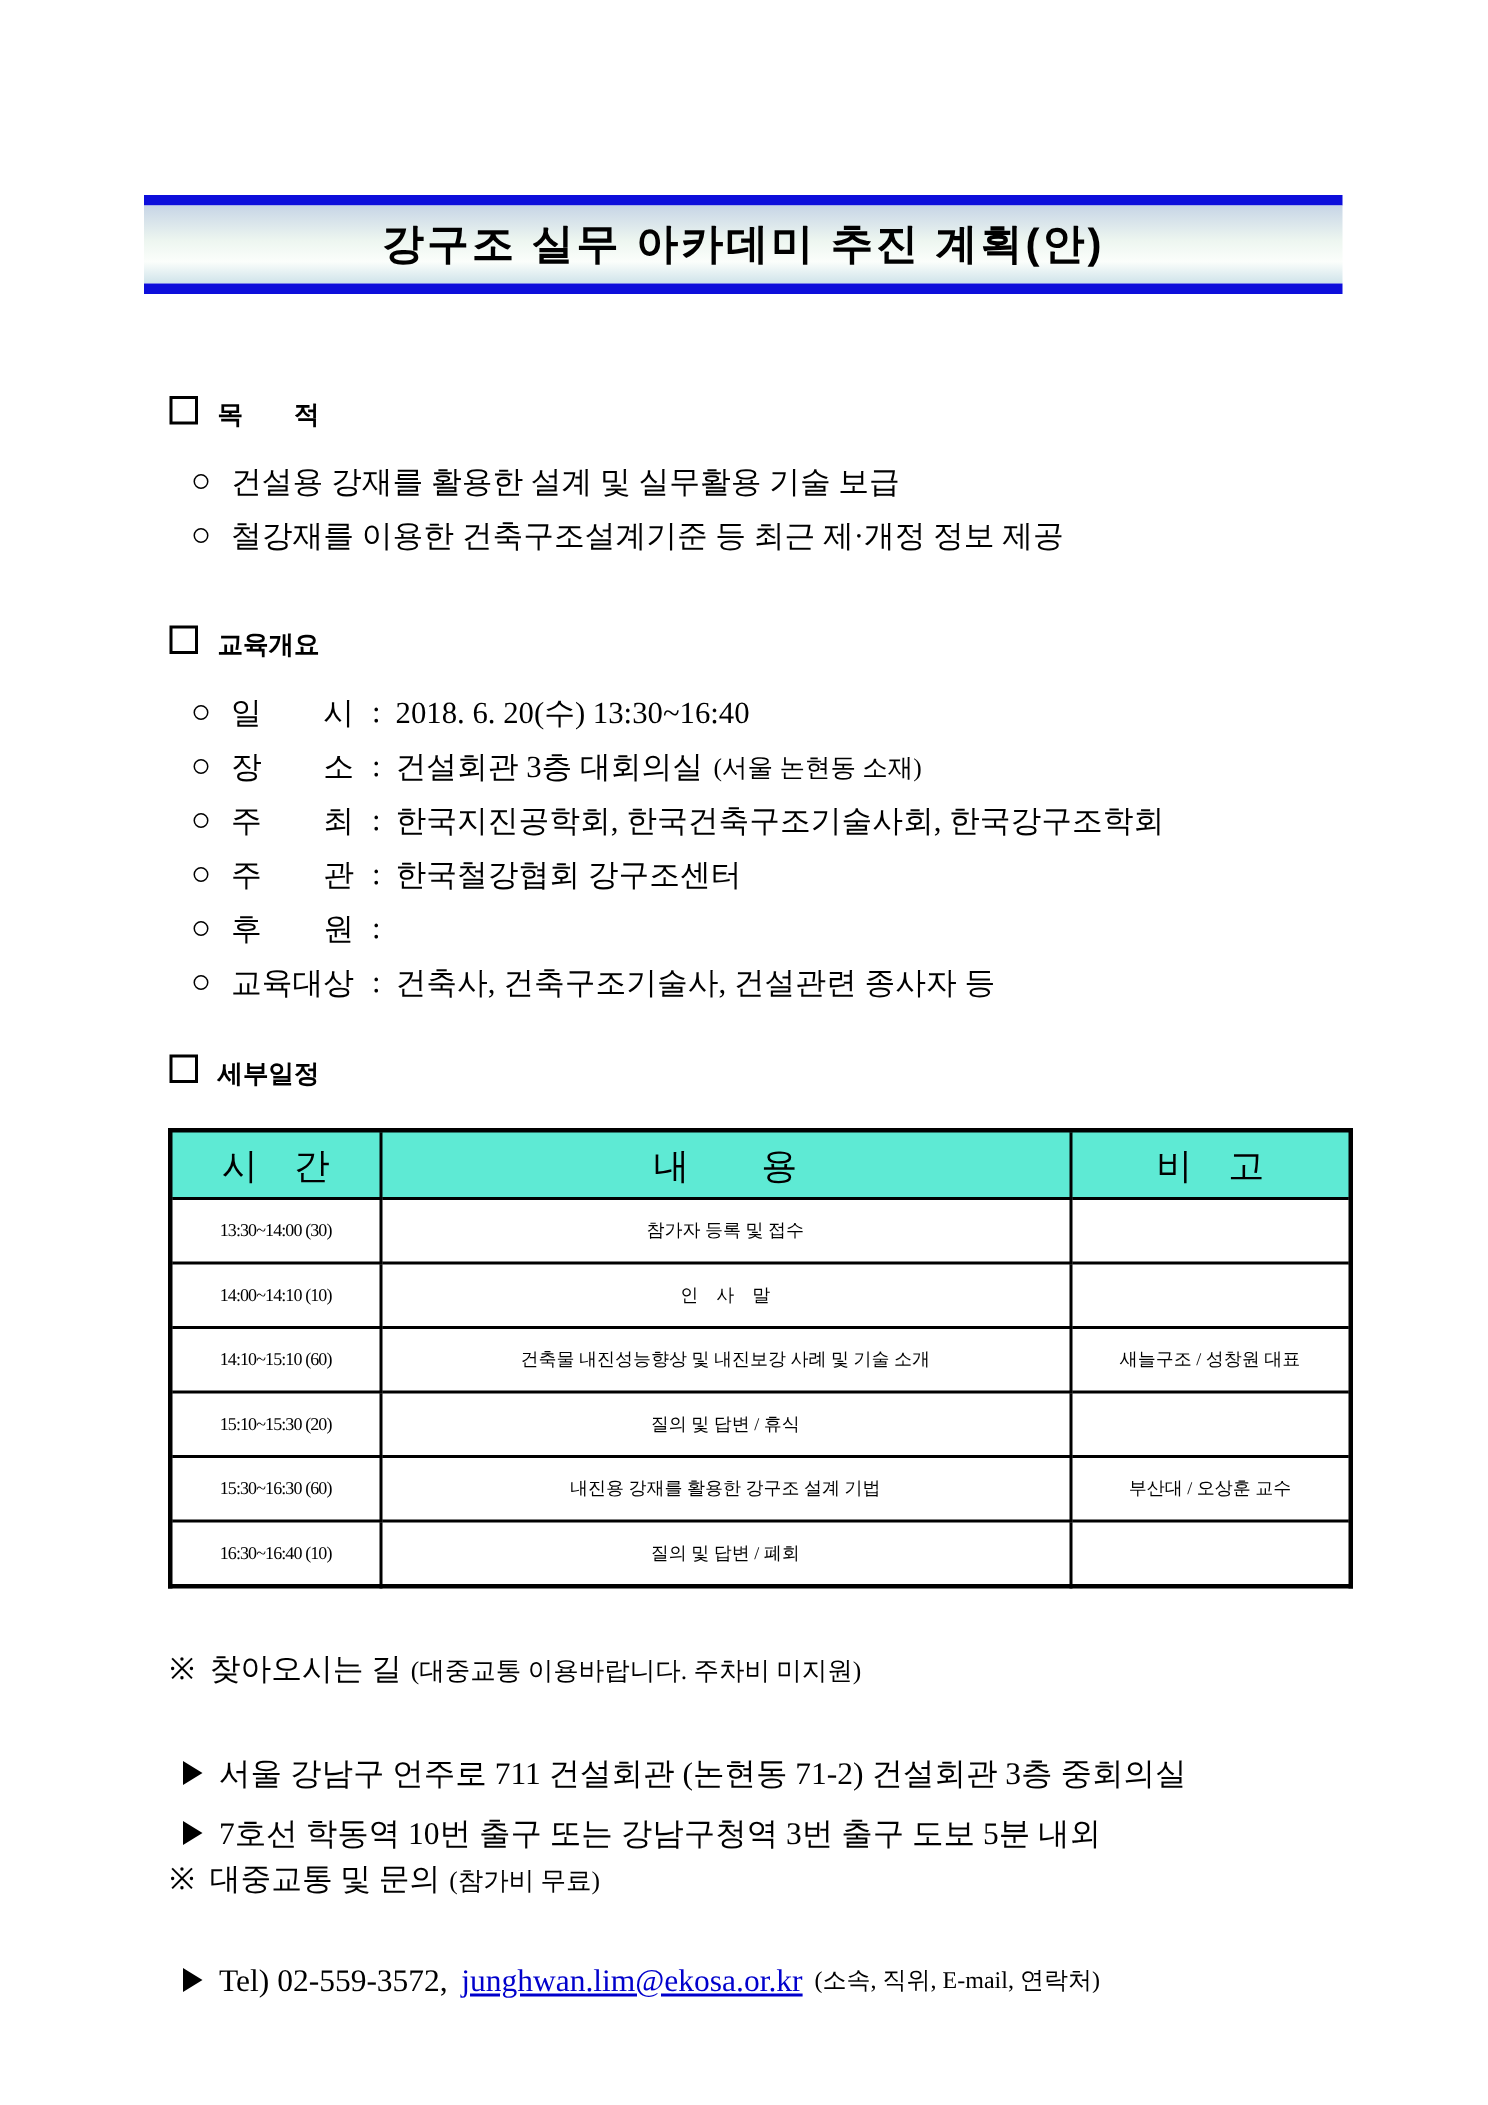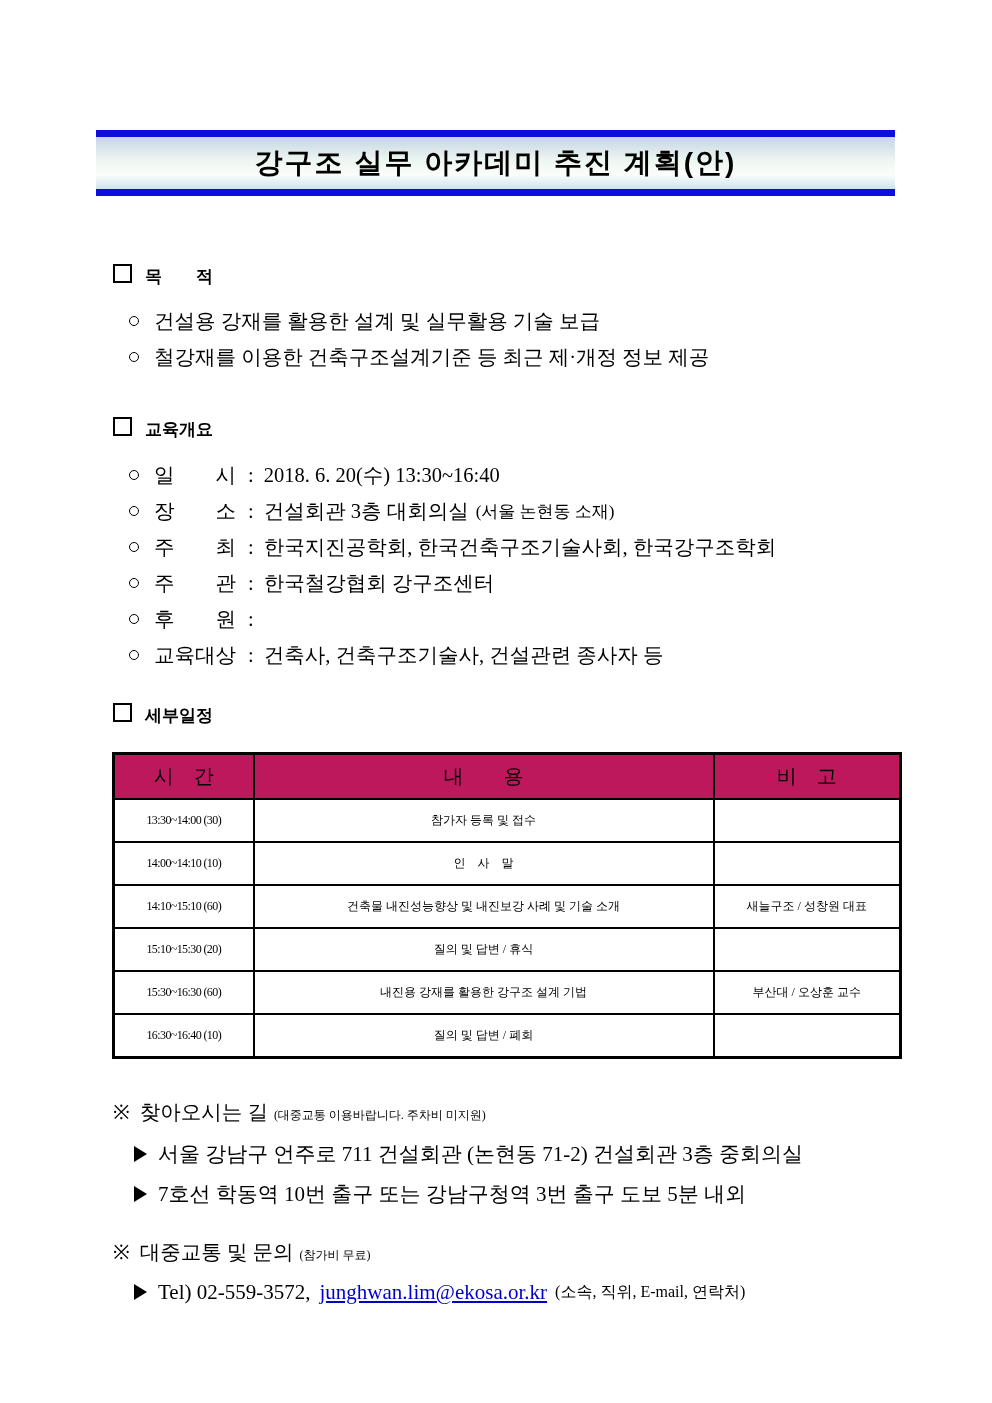--- a/index.html
+++ b/index.html
@@ -42,30 +42,30 @@
   .ocolon{display:inline-block;margin:0 10px 0 4px;font-size:20.5px;}
   .oval{font-size:20.5px;}
   .onote{font-size:17px;margin-left:7px;}
   
   table.sched{
     position:absolute;left:112px;top:752px;width:787px;
     border-collapse:collapse;table-layout:fixed;
     border:3px solid #000;
   }
   table.sched th,table.sched td{border:2px solid #000;text-align:center;padding:0;}
-  table.sched th{height:43px;background:#be185d;font-weight:normal;font-size:20px;font-family:Liberation Mono, monospace;}
+  table.sched th{height:43px;background:#5eead4;font-weight:normal;font-size:24px;font-family:Liberation Mono, monospace;}
   table.sched td{height:41px;font-size:12px;}
   td.tcol{font-size:16.5px;letter-spacing:-0.6px;}
   td.ncol{font-size:16px;}
   
   .fnote{position:absolute;left:113px;white-space:nowrap;}
   .fmark{font-size:20px;margin-right:10px;}
   .fhead{font-size:20.5px;}
-  .fsmall{font-size:12px;margin-left:6px;}
-  .flist{position:absolute;left:134px;}
+  .fsmall{font-size:17px;margin-left:6px;}
+  .flist{position:absolute;left:122px;margin-top:28px;}
   .flist .line{height:40px;display:flex;align-items:center;white-space:nowrap;font-size:21px;}
   .tri{
     display:inline-block;width:0;height:0;flex:0 0 auto;
     border-left:13px solid #000;border-top:8px solid transparent;
     border-bottom:8px solid transparent;margin-right:11px;
   }
   .email{color:#0000cc;text-decoration:underline;cursor:pointer;}
   .csuffix{font-size:16px;margin-left:8px;}
 </style>
 </head>

